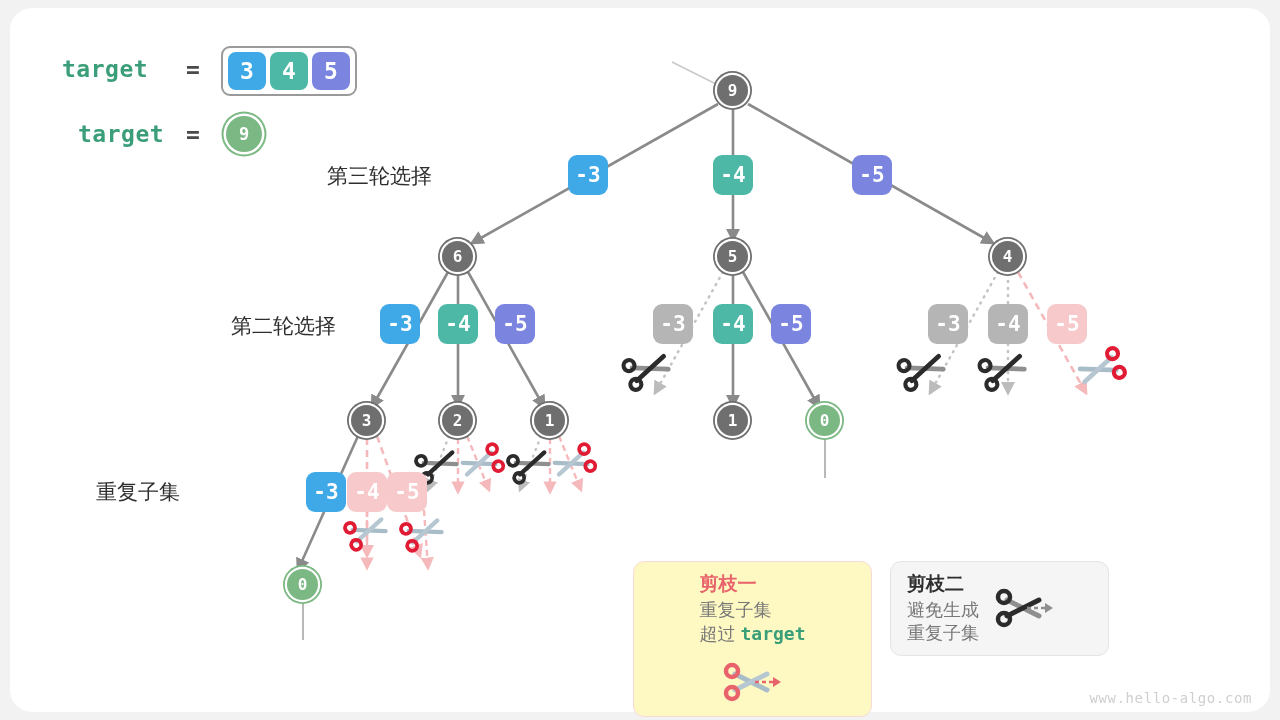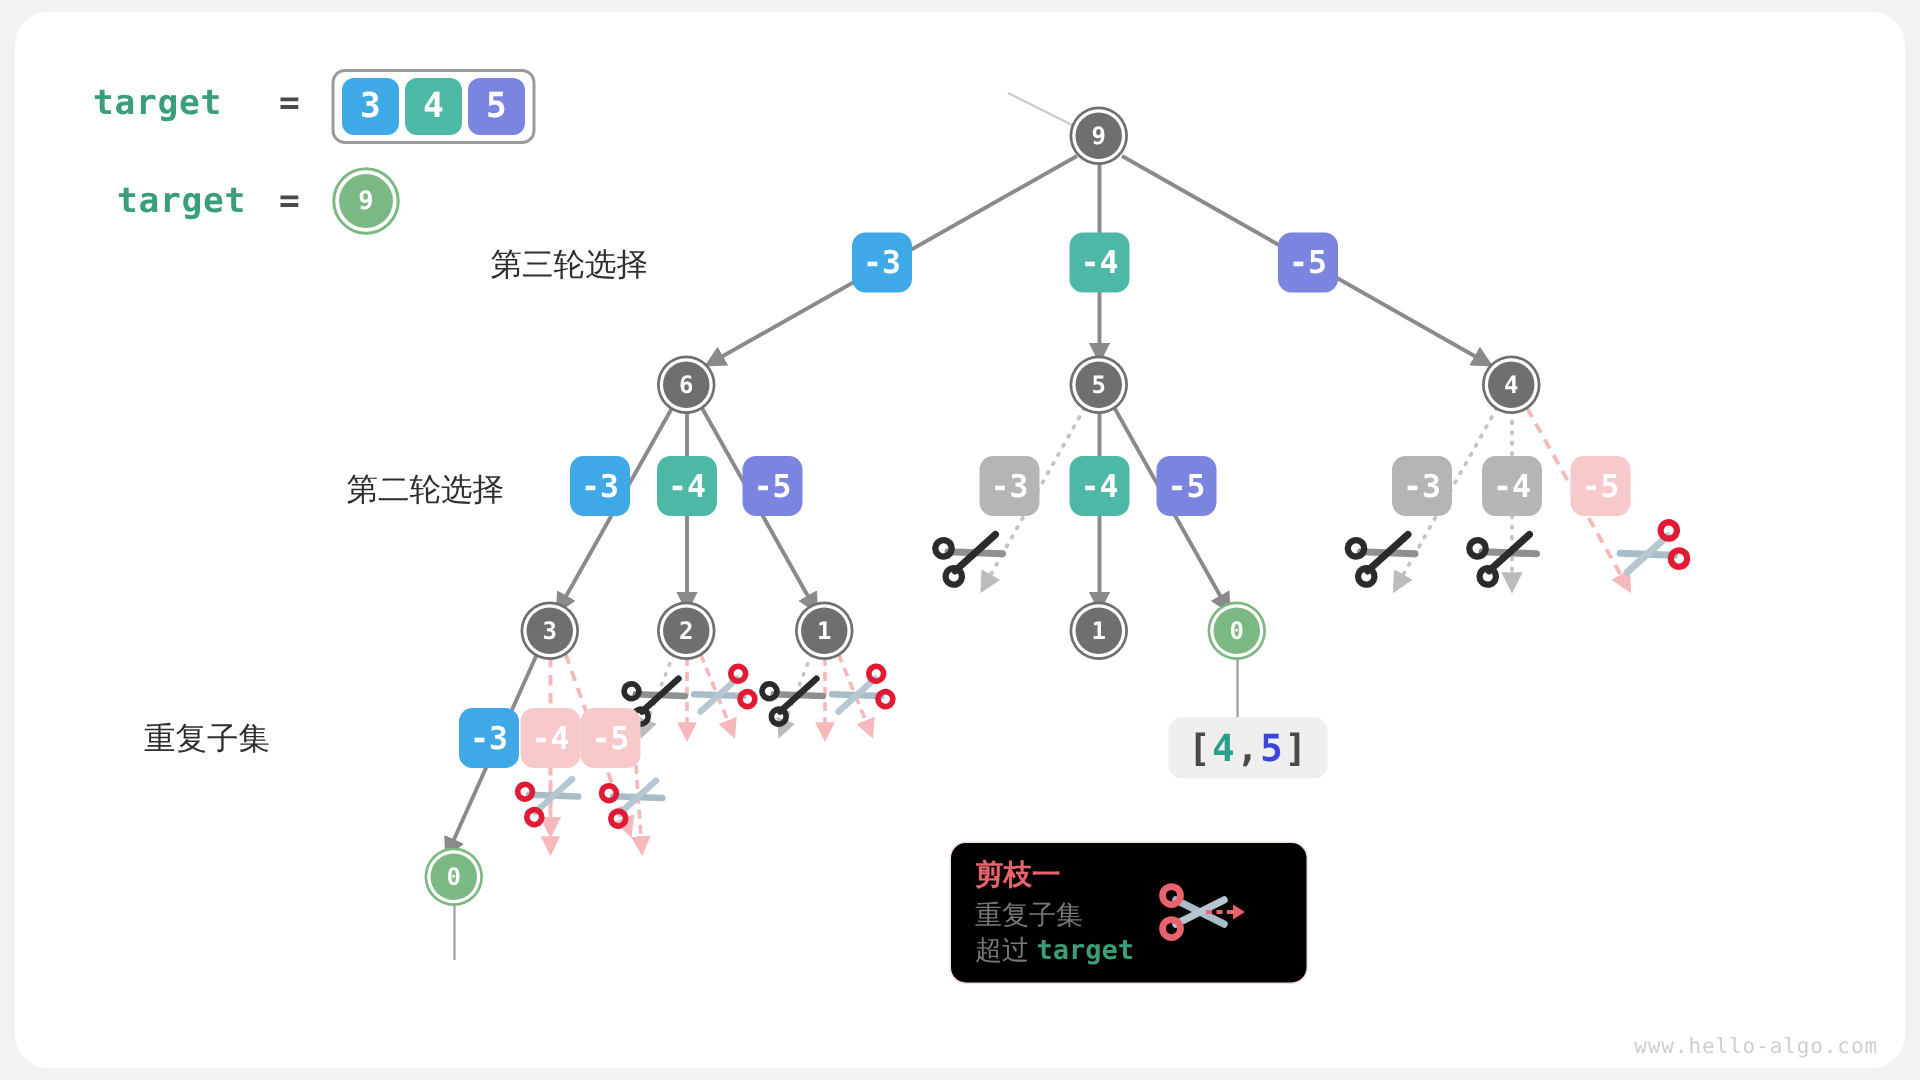--- a/index.html
+++ b/index.html
@@ -92,21 +92,21 @@
   }
   .resbox .v-blue{color:#1a86e0;}
   .resbox .v-teal{color:#2aa08c;}
   .resbox .v-purple{color:#3d46d8;}
 
   
   .legend{
     position:absolute;border-radius:11px;padding:10px 16px;
     display:flex;align-items:center;gap:14px;
   }
-  .legend.red{background:#000000;border:1.5px solid #f7dada;}
+  .legend.red{background:#fef9c3;border:1.5px solid #f7dada;flex-direction:column;}
   .legend.black{background:#f5f5f5;border:1.5px solid #e4e4e4;}
   .legend .ltext{line-height:1.3;}
   .legend .ltitle{font-size:19px;font-weight:bold;margin-bottom:2px;}
   .legend.red .ltitle{color:#e8636b;}
   .legend.black .ltitle{color:#2e2e2e;}
   .legend .lline{font-size:18px;color:#787878;white-space:nowrap;}
   .legend .lline .kw{color:#3a9e78;font-family:"DejaVu Sans Mono","Liberation Mono",monospace;font-weight:bold;}
 
   .watermark{
     position:absolute;right:28px;bottom:14px;font-size:14px;color:#cfcfcf;
@@ -284,35 +284,47 @@
 
   <div class="echip c-gray" style="left:928px;top:304px;">-3</div>
   <div class="echip c-gray" style="left:988px;top:304px;">-4</div>
   <div class="echip c-pink" style="left:1047px;top:304px;">-5</div>
 
   <div class="echip c-blue" style="left:306px;top:472px;">-3</div>
   <div class="echip c-pink" style="left:347px;top:472px;">-4</div>
   <div class="echip c-pink" style="left:387px;top:472px;">-5</div>
 
 
-  <div class="resbox" style="left:779px;top:478px;">
-    <span>[</span><span class="v-teal">4</span><span>,</span><span class="v-purple">5</span><span>]</span>
-  </div>
 
   <div class="legend red" style="left:633px;top:561px;width:205px;">
     <div class="ltext">
       <div class="ltitle">剪枝一</div>
       <div class="lline">重复子集</div>
       <div class="lline"><span>超过 </span><span class="kw">target</span></div>
     </div>
     <svg width="64" height="46" viewBox="0 0 64 46">
       <line x1="14" y1="14" x2="46" y2="30" stroke="#a9bdc9" stroke-width="5" stroke-linecap="round"></line>
       <line x1="14" y1="30" x2="46" y2="14" stroke="#b6c7d2" stroke-width="5" stroke-linecap="round"></line>
       <circle cx="11" cy="11" r="6" fill="none" stroke="#e8636b" stroke-width="4.5"></circle>
       <circle cx="11" cy="33" r="6" fill="none" stroke="#e8636b" stroke-width="4.5"></circle>
       <line x1="34" y1="22" x2="57" y2="22" stroke="#e8636b" stroke-width="2.6" stroke-dasharray="4,3"></line>
       <path d="M 52 17 L 60 22 L 52 27 z" fill="#e8636b"></path>
     </svg>
   </div>
 
+  <div class="legend black" style="left:890px;top:561px;width:185px;">
+    <div class="ltext">
+      <div class="ltitle">剪枝二</div>
+      <div class="lline">避免生成</div>
+      <div class="lline">重复子集</div>
+    </div>
+    <svg width="64" height="46" viewBox="0 0 64 46">
+      <line x1="14" y1="14" x2="46" y2="30" stroke="#8f8f8f" stroke-width="5" stroke-linecap="round"></line>
+      <line x1="14" y1="30" x2="46" y2="14" stroke="#2b2b2b" stroke-width="5" stroke-linecap="round"></line>
+      <circle cx="11" cy="11" r="6" fill="none" stroke="#2b2b2b" stroke-width="4.5"></circle>
+      <circle cx="11" cy="33" r="6" fill="none" stroke="#2b2b2b" stroke-width="4.5"></circle>
+      <line x1="34" y1="22" x2="57" y2="22" stroke="#8f8f8f" stroke-width="2.6" stroke-dasharray="4,3"></line>
+      <path d="M 52 17 L 60 22 L 52 27 z" fill="#8f8f8f"></path>
+    </svg>
+  </div>
 
   <div class="watermark">www.hello-algo.com</div>
 </div>
 
 </body></html>

